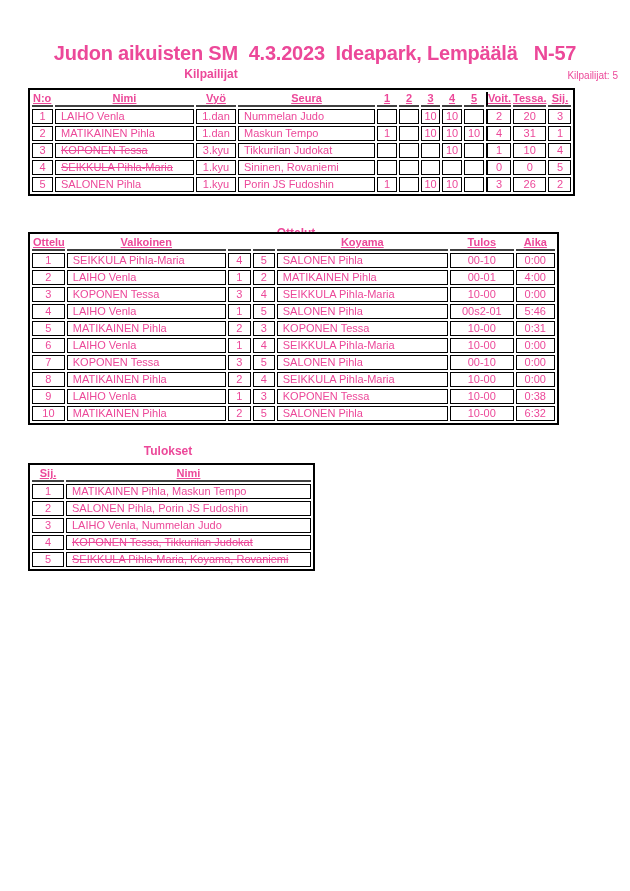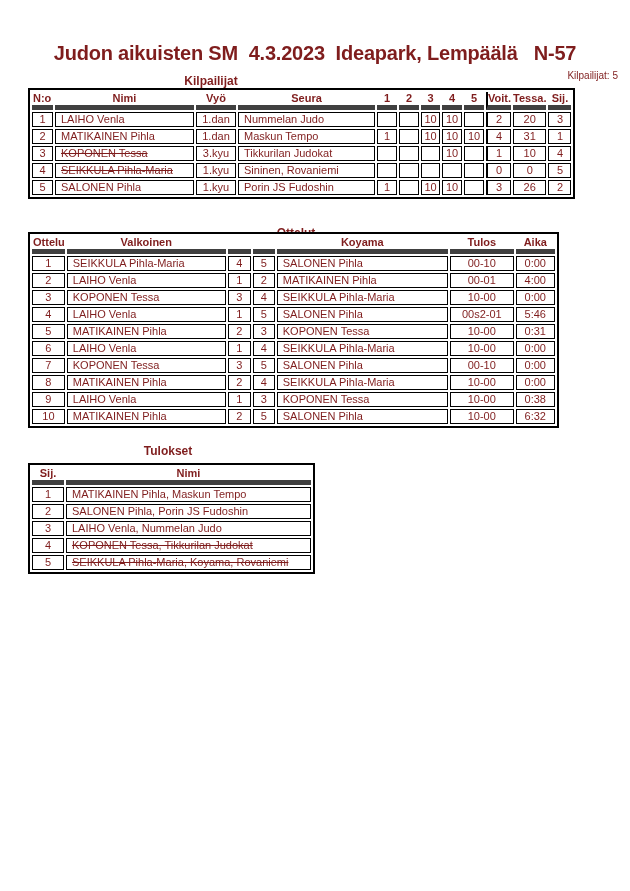--- a/index.html
+++ b/index.html
@@ -1,47 +1,47 @@
 <!DOCTYPE html>
 <html><head>
 <meta charset="utf-8">
 <style>
   html,body { margin:0; padding:0; background:#fff; }
   .page {
     position:relative; width:630px; height:891px; background:#ffffff;
-    font-family:"Liberation Sans", sans-serif; color:#7f1d1d; overflow:hidden;
+    font-family:"Liberation Sans", sans-serif; color:#ec4899; overflow:hidden;
   }
   .doc-title {
     position:absolute; top:42px; left:0; width:630px; text-align:center;
     font-size:20px; font-weight:bold; white-space:pre; letter-spacing:-0.2px;
   }
   .sec-title {
     position:absolute; transform:translateX(-50%);
     font-size:12px; font-weight:bold; white-space:nowrap;
   }
-  .t-kilpailijat { left:211px; top:67px;margin-top:7px; }
+  .t-kilpailijat { left:211px; top:67px; }
   .t-ottelut    { left:296px; top:226px; }
   .t-tulokset   { left:168px; top:444px; }
   .count-label { position:absolute; top:70px; right:12px; font-size:10px; }
 
   table.tbl {
     position:absolute; border-collapse:separate; border-spacing:2px;
     border:2px solid #000; table-layout:fixed; background:#fff;
   }
   .tbl-kilpailijat { left:28px; top:88px; }
   .tbl-ottelut     { left:28px; top:232px; }
   .tbl-tulokset    { left:28px; top:463px; }
 
   table.tbl th, table.tbl td {
     box-sizing:border-box; height:15px; padding:0; font-size:11px;
     line-height:13px; vertical-align:middle; text-align:center;
     white-space:nowrap;
   }
   table.tbl td { border:1px solid #000; overflow:hidden; }
-  table.tbl th { border:none; border-bottom:5px solid #404040; font-weight:bold; overflow:visible; }
+  table.tbl th { border:none; border-bottom:2px solid #404040; font-weight:bold; overflow:visible;text-decoration:underline; }
   .al  { text-align:left !important; padding-left:5px !important; }
   th.al{ padding-left:1px !important; }
   .thickL { border-left:2px solid #000 !important; }
   .strike { text-decoration:line-through; }
 </style>
 </head>
 <body>
 
 <div class="page">
 

